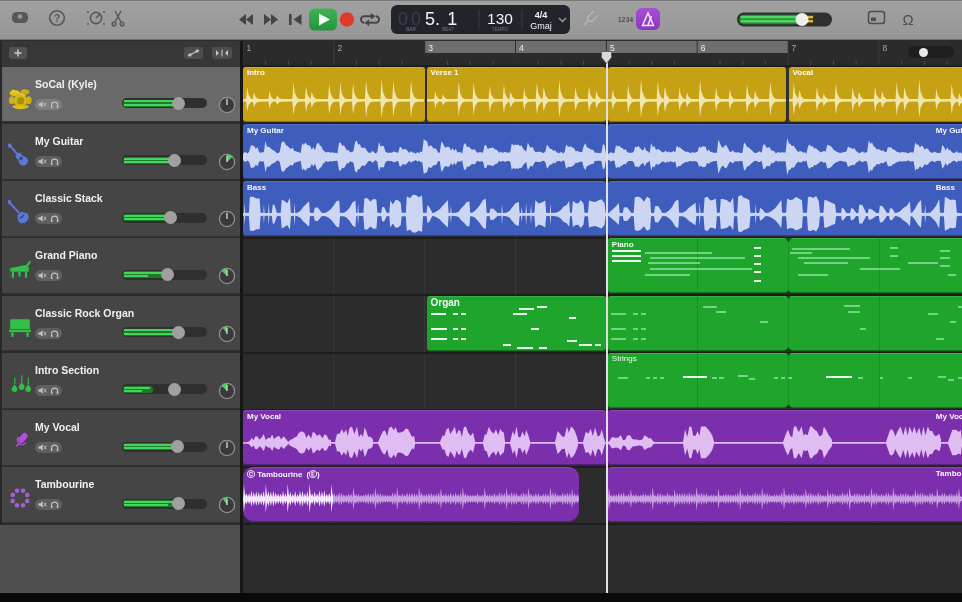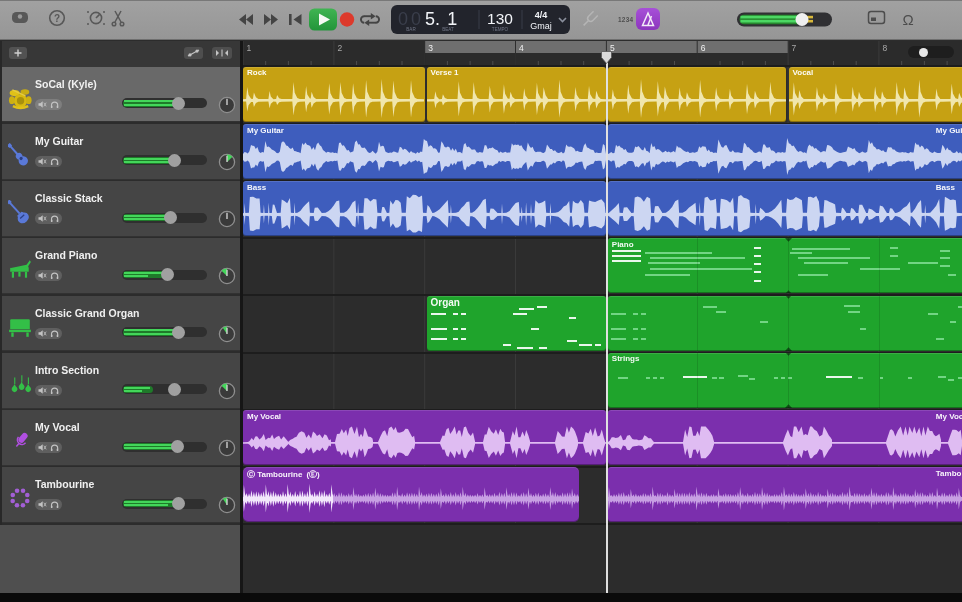--- a/index.html
+++ b/index.html
@@ -282,21 +282,21 @@
 </svg>
 <div class="abs" style="left:2px;top:295.5px;width:238px;height:55.8px;background:#454545;border-bottom:1.5px solid #323232"></div>
 <svg class="abs" style="left:8px;top:314.5px" width="24" height="24" viewBox="0 0 22 22">
     <g fill="#33bf47">
       <path d="M3,4 h16 a1,1 0 0 1 1,1 v8 h-18 v-8 a1,1 0 0 1 1,-1 Z"></path>
       <rect x="1" y="13.5" width="20" height="2.2"></rect>
       <rect x="3" y="16" width="2.2" height="4"></rect>
       <rect x="16.8" y="16" width="2.2" height="4"></rect>
     </g>
   </svg>
-<div class="abs" style="left:35px;top:306.5px;font-size:10.5px;font-weight:bold;color:#f0f0f0">Classic Grand Organ</div>
+<div class="abs" style="left:35px;top:306.5px;font-size:10.5px;font-weight:bold;color:#f0f0f0">Classic Rock Organ</div>
 <div class="abs" style="left:35px;top:327.5px;width:27px;height:11px;background:rgba(255,255,255,0.14);border-radius:5.5px"></div>
 <svg class="abs" style="left:35px;top:327.5px" width="27" height="11">
 <g fill="#c3c3c3">
       <path d="M3.5,4.2 h1.8 l2.4,-2 v6.6 l-2.4,-2 h-1.8 Z"></path>
       <path d="M8.8,3.6 l2.4,3.8 M11.2,3.6 l-2.4,3.8" stroke="#c3c3c3" stroke-width="0.8"></path>
     </g>
 <path d="M16.5,7.3 v-1.1 a3.1,3.1 0 0 1 6.2,0 v1.1" fill="none" stroke="#c3c3c3" stroke-width="1.1"></path>
     <rect x="15.9" y="6.4" width="1.6" height="2.7" rx="0.7" fill="#c3c3c3"></rect>
     <rect x="21.7" y="6.4" width="1.6" height="2.7" rx="0.7" fill="#c3c3c3"></rect>
 </svg>
@@ -421,21 +421,21 @@
 <div class="abs" style="left:243px;top:237.1px;width:719px;height:2px;background:#1d1d1d"></div>
 <div class="abs" style="left:243px;top:294.3px;width:719px;height:2px;background:#1d1d1d"></div>
 <div class="abs" style="left:243px;top:351.6px;width:719px;height:2px;background:#1d1d1d"></div>
 <div class="abs" style="left:243px;top:408.8px;width:719px;height:2px;background:#1d1d1d"></div>
 <div class="abs" style="left:243px;top:466.1px;width:719px;height:2px;background:#1d1d1d"></div>
 <div class="abs" style="left:243px;top:523.3px;width:719px;height:2px;background:#1d1d1d"></div>
 <div class="abs" style="left:243.0px;top:66.7px;width:181.5px;height:55.0px;background:#c6a113;border-radius:3px;overflow:hidden;box-shadow:inset 0 -1px 0 rgba(0,0,0,0.3), inset 0 1px 0 rgba(255,255,255,0.12)">
     <svg width="181" height="55" style="position:absolute;left:0;top:0">
       <path d="M0.0,32.3L3.1,32.1L4.3,19.9L5.5,27.8L8.1,31.7L10.5,32.0L9.9,32.0L10.9,25.6L12.9,30.3L15.4,32.0L25.4,32.1L26.6,23.9L27.8,29.5L30.4,32.3L32.8,32.0L33.1,32.0L34.1,28.0L36.1,31.3L38.6,32.0L49.3,32.1L50.5,15.1L51.7,25.8L54.3,31.1L56.7,32.0L61.9,32.1L63.1,19.1L64.3,27.4L66.9,31.6L69.3,32.0L67.6,32.0L68.6,24.7L70.6,30.0L73.1,32.0L85.0,32.1L86.2,16.3L87.4,26.3L90.0,31.3L92.4,32.0L96.2,32.1L97.4,15.1L98.6,25.8L101.2,31.1L103.6,32.0L108.9,32.1L110.1,16.3L111.3,26.3L113.9,31.3L116.3,32.0L121.9,32.1L123.1,12.9L124.3,24.8L126.9,30.8L129.3,32.0L137.4,32.1L138.6,12.0L139.8,24.5L142.4,30.7L144.8,32.0L149.2,32.1L150.4,13.5L151.6,25.1L154.2,30.9L156.6,32.0L166.8,32.1L168.0,12.9L169.2,24.9L171.8,30.8L174.2,32.0L181.0,32.3L181.0,34.5L174.2,34.7L171.8,35.7L169.2,40.6L168.0,50.4L166.8,34.6L156.6,34.7L154.2,35.6L151.6,40.4L150.4,49.9L149.2,34.6L144.8,34.7L142.4,35.8L139.8,40.9L138.6,51.1L137.4,34.6L129.3,34.7L126.9,35.7L124.3,40.6L123.1,50.4L121.9,34.6L116.3,34.7L113.9,35.3L111.3,39.4L110.1,47.6L108.9,34.6L103.6,34.7L101.2,35.5L98.6,39.8L97.4,48.6L96.2,34.6L92.4,34.7L90.0,35.3L87.4,39.4L86.2,47.6L85.0,34.6L73.1,34.7L70.6,36.4L68.6,40.7L67.6,34.7L69.3,34.7L66.9,35.0L64.3,38.5L63.1,45.3L61.9,34.6L56.7,34.7L54.3,35.5L51.7,39.9L50.5,48.6L49.3,34.6L38.6,34.7L36.1,35.3L34.1,38.0L33.1,34.7L32.8,34.7L30.4,34.5L27.8,36.8L26.6,41.3L25.4,34.6L15.4,34.7L12.9,36.1L10.9,40.0L9.9,34.7L10.5,34.7L8.1,34.9L5.5,38.2L4.3,44.6L3.1,34.6L0.0,34.5Z" fill="#f0e6ad" fill-opacity="1.00"></path>
     </svg>
-    <div class="abs" style="left:4px;top:1.5px;font-size:8px;font-weight:bold;color:rgba(255,255,255,0.95);white-space:nowrap">Rock</div>
+    <div class="abs" style="left:4px;top:1.5px;font-size:8px;font-weight:bold;color:rgba(255,255,255,0.95);white-space:nowrap">Intro</div>
   </div>
 <div class="abs" style="left:426.5px;top:66.7px;width:179.3px;height:55.0px;background:#c6a113;border-radius:3px;overflow:hidden;box-shadow:inset 0 -1px 0 rgba(0,0,0,0.3), inset 0 1px 0 rgba(255,255,255,0.12)">
     <svg width="179" height="55" style="position:absolute;left:0;top:0">
       <path d="M0.0,32.3L7.2,32.1L8.4,24.2L9.6,29.6L12.2,32.3L14.6,32.0L14.9,32.0L15.9,27.2L17.9,31.0L20.4,32.0L30.5,32.1L31.7,14.2L32.9,25.4L35.5,31.0L37.9,32.0L45.5,32.1L46.7,15.1L47.9,25.8L50.5,31.1L52.9,32.0L61.6,32.1L62.8,18.8L64.0,27.3L66.6,31.6L69.0,32.0L75.7,32.1L76.9,17.3L78.1,26.7L80.7,31.4L83.1,32.0L82.5,32.0L83.5,24.7L85.5,30.0L88.0,32.0L96.0,32.1L97.2,21.3L98.4,28.4L101.0,31.9L103.4,32.0L108.7,32.1L109.9,15.7L111.1,26.0L113.7,31.2L116.1,32.0L115.6,32.0L116.6,20.2L118.6,28.2L121.1,32.0L131.2,32.1L132.4,12.6L133.6,24.7L136.2,30.8L138.6,32.0L147.3,32.1L148.5,19.9L149.7,27.8L152.3,31.7L154.7,32.0L160.8,32.1L162.0,18.7L163.2,27.3L165.8,31.6L168.2,32.0L168.3,32.0L169.3,23.7L171.3,29.6L173.8,32.0L179.0,32.3L179.0,34.5L173.8,34.7L171.3,36.7L169.3,41.5L168.3,34.7L168.2,34.7L165.8,35.1L163.2,38.6L162.0,45.6L160.8,34.6L154.7,34.7L152.3,34.9L149.7,38.2L148.5,44.6L147.3,34.6L138.6,34.7L136.2,35.7L133.6,40.7L132.4,50.7L131.2,34.6L121.1,34.7L118.6,37.9L116.6,44.4L115.6,34.7L116.1,34.7L113.7,35.4L111.1,39.6L109.9,48.1L108.7,34.6L103.4,34.7L101.0,34.8L98.4,37.7L97.2,43.5L96.0,34.6L88.0,34.7L85.5,36.4L83.5,40.7L82.5,34.7L83.1,34.7L80.7,35.2L78.1,39.1L76.9,46.8L75.7,34.6L69.0,34.7L66.6,35.1L64.0,38.6L62.8,45.6L61.6,34.6L52.9,34.7L50.5,35.5L47.9,39.8L46.7,48.6L45.5,34.6L37.9,34.7L35.5,35.6L32.9,40.2L31.7,49.4L30.5,34.6L20.4,34.7L17.9,35.6L15.9,38.6L14.9,34.7L14.6,34.7L12.2,34.5L9.6,36.7L8.4,41.2L7.2,34.6L0.0,34.5Z" fill="#f0e6ad" fill-opacity="1.00"></path>
     </svg>
     <div class="abs" style="left:4px;top:1.5px;font-size:8px;font-weight:bold;color:rgba(255,255,255,0.95);white-space:nowrap">Verse 1</div>
   </div>
 <div class="abs" style="left:607.8px;top:66.7px;width:178.7px;height:55.0px;background:#c6a113;border-radius:3px;overflow:hidden;box-shadow:inset 0 -1px 0 rgba(0,0,0,0.3), inset 0 1px 0 rgba(255,255,255,0.12)">
     <svg width="178" height="55" style="position:absolute;left:0;top:0">
       <path d="M0.0,32.3L3.6,32.1L4.8,22.3L6.0,28.8L8.6,32.0L11.0,32.0L19.0,32.1L20.2,17.4L21.4,26.7L24.0,31.4L26.4,32.0L31.8,32.1L33.0,12.0L34.2,24.5L36.8,30.7L39.2,32.0L48.6,32.1L49.8,14.0L51.0,25.3L53.6,31.0L56.0,32.0L55.8,32.0L56.8,19.6L58.8,28.0L61.3,32.0L70.4,32.1L71.6,20.5L72.8,28.0L75.4,31.8L77.8,32.0L77.9,32.0L78.9,25.3L80.9,30.2L83.4,32.0L90.9,32.1L92.1,12.7L93.3,24.8L95.9,30.8L98.3,32.0L106.9,32.1L108.1,20.2L109.3,27.9L111.9,31.8L114.3,32.0L120.7,32.1L121.9,21.8L123.1,28.6L125.7,32.0L128.1,32.0L137.8,32.1L139.0,16.8L140.2,26.5L142.8,31.3L145.2,32.0L145.9,32.0L146.9,23.8L148.9,29.6L151.4,32.0L161.1,32.1L162.3,14.7L163.5,25.6L166.1,31.1L168.5,32.0L178.0,32.3L178.0,34.5L168.5,34.7L166.1,35.5L163.5,40.0L162.3,48.9L161.1,34.6L151.4,34.7L148.9,36.7L146.9,41.5L145.9,34.7L145.2,34.7L142.8,35.3L140.2,39.3L139.0,47.2L137.8,34.6L128.1,34.7L125.7,34.7L123.1,37.5L121.9,43.1L120.7,34.6L114.3,34.7L111.9,34.9L109.3,38.1L108.1,44.4L106.9,34.6L98.3,34.7L95.9,35.7L93.3,40.6L92.1,50.5L90.9,34.6L83.4,34.7L80.9,36.2L78.9,40.2L77.9,34.7L77.8,34.7L75.4,34.9L72.8,38.0L71.6,44.2L70.4,34.6L61.3,34.7L58.8,38.0L56.8,44.9L55.8,34.7L56.0,34.7L53.6,35.6L51.0,40.2L49.8,49.5L48.6,34.6L39.2,34.7L36.8,35.8L34.2,40.9L33.0,51.1L31.8,34.6L26.4,34.7L24.0,35.2L21.4,39.0L20.2,46.7L19.0,34.6L11.0,34.7L8.6,34.7L6.0,37.4L4.8,42.7L3.6,34.6L0.0,34.5Z" fill="#f0e6ad" fill-opacity="1.00"></path>
@@ -584,35 +584,35 @@
     <div class="abs" style="left:350.0px;top:24.0px;width:6.0px;height:2px;background:#72d584"></div>
     <div class="abs" style="left:89.5px;top:0;width:1px;height:100%;background:rgba(0,0,0,0.12)"></div>
     <div class="abs" style="left:180.3px;top:0;width:1px;height:100%;background:rgba(0,0,0,0.12)"></div>
     <div class="abs" style="left:271.1px;top:0;width:1px;height:100%;background:rgba(0,0,0,0.12)"></div>
     <svg class="abs" style="left:176.8px;top:-0.5px" width="7" height="4">
       <path d="M0,0 L3.5,3.7 L7,0 Z" fill="rgba(0,0,0,0.5)"></path>
     </svg>
     <svg class="abs" style="left:176.8px;top:51.3px" width="7" height="4">
       <path d="M0,4 L3.5,0.3 L7,4 Z" fill="rgba(0,0,0,0.5)"></path>
     </svg>
-    <div class="abs" style="left:4px;top:1.5px;font-size:8px;font-weight:bold;color:rgba(255,255,255,0.95);white-space:nowrap">Strings</div>
+    <div class="abs" style="left:4px;top:1.5px;font-size:8px;font-weight:normal;color:rgba(255,255,255,0.95);white-space:nowrap">Strings</div>
   </div>
 <div class="abs" style="left:243.0px;top:410.2px;width:362.8px;height:55.0px;background:#7b2fad;border-radius:3px;overflow:hidden;box-shadow:inset 0 -1px 0 rgba(0,0,0,0.3), inset 0 1px 0 rgba(255,255,255,0.12)">
     <svg width="363" height="55" style="position:absolute;left:0;top:0">
       <path d="M0.0,32.2L5.0,32.1L6.6,31.1L8.7,28.0L10.5,30.2L12.3,26.5L14.1,26.3L16.5,29.5L18.7,27.6L20.8,24.1L22.6,30.1L25.3,27.8L27.1,28.2L29.2,24.4L31.0,29.0L33.3,27.1L36.1,25.7L38.1,29.5L40.7,26.3L42.3,28.3L45.0,31.5L45.0,31.8L45.0,32.1L45.0,32.1L47.5,29.7L49.8,28.7L51.5,27.5L53.5,26.7L55.9,22.8L58.6,21.3L61.4,22.7L63.4,27.8L65.7,24.6L68.1,28.5L70.0,21.5L72.3,23.5L74.0,26.0L76.7,24.3L79.5,28.2L81.6,24.3L83.8,25.4L86.0,30.3L87.8,29.3L88.0,32.0L88.0,32.1L92.0,32.1L94.0,24.1L96.6,23.7L98.8,19.1L100.8,23.3L103.1,19.5L104.7,25.9L106.5,18.0L108.9,16.5L111.5,24.0L114.0,16.5L116.0,27.2L118.0,23.8L119.9,27.0L121.6,17.5L123.3,21.1L125.1,26.5L127.7,27.0L129.5,28.6L130.0,31.0L130.0,32.1L135.0,32.1L137.6,26.1L139.9,21.6L142.0,20.3L144.2,26.3L145.9,18.3L148.4,16.5L150.8,20.3L152.6,16.9L154.4,22.2L156.2,22.8L158.1,22.3L160.6,21.2L162.5,18.7L165.0,19.1L166.6,22.2L169.3,27.2L171.1,25.8L172.0,31.3L172.0,32.1L197.0,32.1L199.6,25.6L201.4,26.0L203.4,19.5L205.5,17.7L207.2,24.0L209.5,20.7L211.7,16.5L213.6,24.5L215.3,20.5L217.2,20.6L218.8,27.0L220.9,17.2L222.9,16.5L225.2,22.8L227.7,25.9L230.0,22.4L232.0,31.3L232.0,32.1L240.0,32.1L241.7,24.5L243.5,24.5L245.8,16.8L248.2,21.2L250.8,23.7L252.9,19.2L255.2,25.0L257.3,18.7L259.1,21.7L260.8,22.6L262.0,31.5L262.0,32.1L267.0,32.1L269.8,21.1L271.5,25.5L273.6,16.5L275.4,27.2L277.4,27.2L279.5,21.5L281.6,26.4L283.2,20.0L285.4,25.5L287.0,30.9L287.0,32.1L312.0,32.1L314.7,20.9L317.2,24.1L319.0,26.6L321.6,26.8L323.9,16.5L325.9,22.7L328.0,16.5L330.4,18.8L332.0,21.5L334.2,27.5L335.0,30.7L335.0,32.1L340.0,32.1L342.7,22.1L345.4,23.4L347.7,18.7L349.8,26.1L352.1,17.5L354.7,26.4L356.8,25.6L358.8,19.4L360.9,27.8L362.0,31.3L362.0,32.1L363.0,32.2L363.0,33.7L362.0,33.8L362.0,34.5L360.9,37.8L358.8,45.5L356.8,39.8L354.7,39.1L352.1,47.3L349.8,39.3L347.7,46.2L345.4,41.9L342.7,43.0L340.0,33.8L335.0,33.8L335.0,35.1L334.2,38.1L332.0,43.6L330.4,46.1L328.0,48.2L325.9,42.4L323.9,48.2L321.6,38.7L319.0,38.9L317.2,41.2L314.7,44.1L312.0,33.8L287.0,33.8L287.0,35.0L285.4,39.9L283.2,44.9L281.6,39.1L279.5,43.6L277.4,38.3L275.4,38.3L273.6,48.2L271.5,39.9L269.8,43.9L267.0,33.8L262.0,33.8L262.0,34.4L260.8,42.6L259.1,43.4L257.3,46.1L255.2,40.4L252.9,45.7L250.8,41.6L248.2,43.9L245.8,47.9L243.5,40.9L241.7,40.8L240.0,33.8L232.0,33.8L232.0,34.5L230.0,42.8L227.7,39.6L225.2,42.4L222.9,48.2L220.9,47.5L218.8,38.5L217.2,44.4L215.3,44.5L213.6,40.8L211.7,48.2L209.5,44.3L207.2,41.3L205.5,47.1L203.4,45.4L201.4,39.4L199.6,39.8L197.0,33.8L172.0,33.8L172.0,34.5L171.1,39.6L169.3,38.3L166.6,42.9L165.0,45.8L162.5,46.1L160.6,43.9L158.1,42.8L156.2,42.4L154.4,42.9L152.6,47.8L150.8,44.6L148.4,48.2L145.9,46.5L144.2,39.2L142.0,44.6L139.9,43.5L137.6,39.3L135.0,33.8L130.0,33.8L130.0,34.8L129.5,37.1L127.7,38.5L125.1,39.0L123.3,43.9L121.6,47.2L119.9,38.5L118.0,41.4L116.0,38.4L114.0,48.2L111.5,41.3L108.9,48.2L106.5,46.8L104.7,39.5L103.1,45.4L100.8,42.0L98.8,45.8L96.6,41.5L94.0,41.2L92.0,33.8L88.0,33.8L88.0,33.9L87.8,36.4L86.0,35.5L83.8,40.0L81.6,41.0L79.5,37.4L76.7,41.0L74.0,39.4L72.3,41.8L70.0,43.6L68.1,37.2L65.7,40.7L63.4,37.8L61.4,42.5L58.6,43.7L55.9,42.3L53.5,38.8L51.5,38.0L49.8,36.9L47.5,36.0L45.0,33.8L45.0,33.8L45.0,34.1L45.0,34.4L42.3,37.3L40.7,39.1L38.1,36.2L36.1,39.7L33.3,38.4L31.0,36.7L29.2,40.9L27.1,37.4L25.3,37.8L22.6,35.6L20.8,41.2L18.7,38.0L16.5,36.2L14.1,39.2L12.3,39.0L10.5,35.6L8.7,37.6L6.6,34.7L5.0,33.8L0.0,33.7Z" fill="#dfbcf2" fill-opacity="1.00"></path>
     </svg>
     <div class="abs" style="left:4px;top:1.5px;font-size:8px;font-weight:bold;color:rgba(255,255,255,0.95);white-space:nowrap">My Vocal</div>
   </div>
 <div class="abs" style="left:607.8px;top:410.2px;width:358.2px;height:55.0px;background:#7b2fad;border-radius:3px;overflow:hidden;box-shadow:inset 0 -1px 0 rgba(0,0,0,0.3), inset 0 1px 0 rgba(255,255,255,0.12)">
     <svg width="354" height="55" style="position:absolute;left:0;top:0">
       <path d="M0.0,32.2L0.0,32.1L1.7,30.8L3.7,27.3L5.9,27.3L7.6,28.0L10.2,27.5L12.9,25.1L15.0,30.3L17.5,29.5L19.1,25.8L21.7,25.1L24.4,29.0L26.1,29.5L28.9,29.6L30.7,30.2L32.4,30.1L34.4,29.5L36.4,25.3L38.2,26.3L40.6,28.2L42.9,28.2L45.2,31.3L46.0,32.0L46.0,32.1L75.0,32.1L77.1,19.5L79.2,27.0L81.4,16.5L83.5,17.0L85.2,25.7L87.6,25.8L89.6,20.9L91.4,26.0L93.0,16.5L95.4,16.5L97.6,16.5L100.3,19.4L102.5,22.4L104.4,25.8L106.0,31.5L106.0,32.1L175.0,32.1L177.6,24.7L179.9,19.4L182.3,26.0L184.2,27.3L185.9,16.5L188.2,16.5L190.7,22.2L193.5,16.5L195.6,25.3L197.6,24.1L199.6,25.3L202.1,16.5L203.9,16.5L206.2,19.6L208.9,21.3L211.5,26.4L214.3,24.8L215.9,16.5L218.3,20.5L220.9,25.4L222.6,27.6L224.0,29.7L224.0,32.1L278.0,32.1L279.9,26.3L282.0,19.9L283.6,19.3L285.5,21.3L287.3,26.4L289.9,20.4L292.7,16.5L295.2,25.6L297.5,16.5L299.7,25.6L301.5,16.5L304.3,22.9L306.3,16.5L308.5,23.8L311.3,17.5L313.3,26.3L315.5,16.5L317.4,25.5L319.8,16.5L321.9,21.0L324.2,21.1L326.0,24.7L327.8,26.3L329.5,25.3L331.4,23.8L333.0,29.7L333.0,32.1L340.0,32.1L342.6,24.6L344.4,19.7L346.5,19.8L348.3,19.9L350.8,21.9L352.7,19.8L354.0,29.9L354.0,32.1L354.0,32.2L354.0,33.7L354.0,33.8L354.0,35.9L352.7,45.2L350.8,43.2L348.3,45.1L346.5,45.2L344.4,45.3L342.6,40.7L340.0,33.8L333.0,33.8L333.0,36.0L331.4,41.5L329.5,40.1L327.8,39.2L326.0,40.6L324.2,43.9L321.9,44.0L319.8,48.2L317.4,39.9L315.5,48.2L313.3,39.2L311.3,47.3L308.5,41.5L306.3,48.2L304.3,42.3L301.5,48.2L299.7,39.8L297.5,48.2L295.2,39.8L292.7,48.2L289.9,44.6L287.3,39.1L285.5,43.8L283.6,45.6L282.0,45.0L279.9,39.2L278.0,33.8L224.0,33.8L224.0,36.1L222.6,38.0L220.9,40.0L218.3,44.5L215.9,48.2L214.3,40.5L211.5,39.1L208.9,43.7L206.2,45.3L203.9,48.2L202.1,48.2L199.6,40.1L197.6,41.2L195.6,40.1L193.5,48.2L190.7,43.0L188.2,48.2L185.9,48.2L184.2,38.3L182.3,39.5L179.9,45.5L177.6,40.7L175.0,33.8L106.0,33.8L106.0,34.4L104.4,39.6L102.5,42.8L100.3,45.5L97.6,48.2L95.4,48.2L93.0,48.2L91.4,39.5L89.6,44.2L87.6,39.6L85.2,39.7L83.5,47.7L81.4,48.2L79.2,38.6L77.1,45.4L75.0,33.8L46.0,33.8L46.0,33.9L45.2,34.6L42.9,37.4L40.6,37.4L38.2,39.1L36.4,40.1L34.4,36.2L32.4,35.7L30.7,35.6L28.9,36.1L26.1,36.2L24.4,36.7L21.7,40.3L19.1,39.7L17.5,36.2L15.0,35.5L12.9,40.2L10.2,38.0L7.6,37.6L5.9,38.2L3.7,38.2L1.7,35.0L0.0,33.8L0.0,33.7Z" fill="#dfbcf2" fill-opacity="1.00"></path>
     </svg>
     <div class="abs" style="left:328px;top:1.5px;font-size:8px;font-weight:bold;color:rgba(255,255,255,0.95);white-space:nowrap">My Vocal</div>
   </div>
-<div class="abs" style="left:243.0px;top:467.4px;width:336px;height:55.0px;background:#7b2fad;border-radius:5px;overflow:hidden;box-shadow:inset 0 -1px 0 rgba(0,0,0,0.3), inset 0 1px 0 rgba(255,255,255,0.12)">
+<div class="abs" style="left:243.0px;top:467.4px;width:336px;height:55.0px;background:#7b2fad;border-radius:11px;overflow:hidden;box-shadow:inset 0 -1px 0 rgba(0,0,0,0.3), inset 0 1px 0 rgba(255,255,255,0.12)">
     <svg width="363" height="55" style="position:absolute;left:0;top:0">
       <path d="M0.0,30.0L0.2,29.9L0.9,18.1L2.0,27.1L3.2,29.9L2.5,29.8L3.6,26.1L4.7,29.8L5.0,29.8L6.0,26.3L7.2,29.8L7.4,29.8L8.4,23.3L9.6,29.8L9.8,29.8L10.9,24.7L12.0,29.8L12.2,29.8L13.3,24.2L14.4,29.8L14.7,29.8L15.7,24.8L16.9,29.8L17.1,29.8L18.2,25.5L19.3,29.8L19.5,29.8L20.6,24.1L21.7,29.8L22.1,29.9L22.8,17.3L23.9,26.9L25.1,29.9L24.4,29.8L25.4,23.9L26.6,29.8L26.8,29.8L27.9,24.4L29.0,29.8L29.3,29.8L30.3,23.6L31.5,29.8L31.7,29.8L32.7,25.2L33.9,29.8L34.1,29.8L35.2,26.4L36.3,29.8L36.6,29.8L37.6,26.4L38.8,29.8L39.0,29.8L40.0,24.1L41.2,29.8L41.4,29.8L42.5,26.3L43.6,29.8L43.9,29.9L44.6,17.0L45.7,26.8L46.9,29.9L46.3,29.8L47.3,24.5L48.5,29.8L48.7,29.8L49.8,26.8L50.9,29.8L51.1,29.8L52.2,23.9L53.3,29.8L53.6,29.8L54.6,26.9L55.8,29.8L56.0,29.8L57.0,23.5L58.2,29.8L58.4,29.8L59.5,23.6L60.6,29.8L60.9,29.8L61.9,26.1L63.0,29.8L63.3,29.8L64.3,24.1L65.5,29.8L65.8,29.9L66.5,16.8L67.6,26.7L68.8,29.9L68.1,29.8L69.2,26.5L70.3,29.8L70.6,29.8L71.6,24.3L72.8,29.8L73.0,29.8L74.1,26.5L75.2,29.8L75.4,29.8L76.5,23.3L77.6,29.8L77.9,29.8L78.9,24.2L80.1,29.8L80.3,29.8L81.3,23.1L82.5,29.8L82.7,29.8L83.8,26.8L84.9,29.8L85.2,29.8L86.2,25.7L87.4,29.8L87.7,29.9L88.4,17.2L89.5,26.8L90.7,29.9L90.0,30.0L90.0,33.8L90.7,33.9L89.5,36.8L88.4,45.6L87.7,33.9L87.4,34.0L86.2,37.8L85.2,34.0L84.9,34.0L83.8,36.8L82.7,34.0L82.5,34.0L81.3,40.2L80.3,34.0L80.1,34.0L78.9,39.1L77.9,34.0L77.6,34.0L76.5,40.0L75.4,34.0L75.2,34.0L74.1,37.1L73.0,34.0L72.8,34.0L71.6,39.1L70.6,34.0L70.3,34.0L69.2,37.1L68.1,34.0L68.8,33.9L67.6,36.9L66.5,46.0L65.8,33.9L65.5,34.0L64.3,39.3L63.3,34.0L63.0,34.0L61.9,37.4L60.9,34.0L60.6,34.0L59.5,39.7L58.4,34.0L58.2,34.0L57.0,39.8L56.0,34.0L55.8,34.0L54.6,36.7L53.6,34.0L53.3,34.0L52.2,39.5L51.1,34.0L50.9,34.0L49.8,36.8L48.7,34.0L48.5,34.0L47.3,38.9L46.3,34.0L46.9,33.9L45.7,36.8L44.6,45.8L43.9,33.9L43.6,34.0L42.5,37.2L41.4,34.0L41.2,34.0L40.0,39.3L39.0,34.0L38.8,34.0L37.6,37.2L36.6,34.0L36.3,34.0L35.2,37.2L34.1,34.0L33.9,34.0L32.7,38.2L31.7,34.0L31.5,34.0L30.3,39.7L29.3,34.0L29.0,34.0L27.9,39.0L26.8,34.0L26.6,34.0L25.4,39.5L24.4,34.0L25.1,33.9L23.9,36.7L22.8,45.5L22.1,33.9L21.7,34.0L20.6,39.3L19.5,34.0L19.3,34.0L18.2,38.0L17.1,34.0L16.9,34.0L15.7,38.6L14.7,34.0L14.4,34.0L13.3,39.1L12.2,34.0L12.0,34.0L10.9,38.7L9.8,34.0L9.6,34.0L8.4,40.0L7.4,34.0L7.2,34.0L6.0,37.2L5.0,34.0L4.7,34.0L3.6,37.4L2.5,34.0L3.2,33.9L2.0,36.5L0.9,44.8L0.2,33.9L0.0,33.8Z" fill="#f2e7fb" fill-opacity="1.00"></path>
     </svg>
     <svg width="363" height="55" style="position:absolute;left:0;top:0">
       <path d="M90.0,30.0L90.1,29.8L91.2,26.1L92.3,29.8L92.5,29.8L93.6,27.4L94.7,29.8L95.0,29.8L96.0,25.2L97.2,29.8L97.4,29.8L98.4,25.3L99.6,29.8L99.8,29.8L100.9,27.0L102.0,29.8L102.3,29.8L103.3,27.5L104.5,29.8L104.7,29.8L105.7,25.9L106.9,29.8L107.1,29.8L108.2,26.7L109.3,29.8L109.6,29.9L110.3,20.0L111.4,27.8L112.6,29.9L112.0,29.8L113.0,26.4L114.2,29.8L114.4,29.8L115.5,26.7L116.6,29.8L116.8,29.8L117.9,27.9L119.0,29.8L119.3,29.8L120.3,27.6L121.5,29.8L121.7,29.8L122.7,26.5L123.9,29.8L124.1,29.8L125.2,25.7L126.3,29.8L126.6,29.8L127.6,26.6L128.8,29.8L129.0,29.8L130.0,25.6L131.2,29.8L131.5,29.9L132.2,20.4L133.3,27.9L134.5,29.9L133.8,29.8L134.9,25.2L136.0,29.8L136.3,29.8L137.3,25.9L138.5,29.8L138.7,29.8L139.8,27.0L140.9,29.8L141.1,29.8L142.2,27.6L143.3,29.8L143.6,29.8L144.6,27.8L145.8,29.8L146.0,29.8L147.0,27.9L148.2,29.8L148.4,29.8L149.5,25.2L150.6,29.8L150.9,29.8L151.9,25.2L153.1,29.8L153.4,29.9L154.1,19.7L155.2,27.7L156.4,29.9L155.7,29.8L156.8,27.7L157.9,29.8L158.1,29.8L159.2,25.9L160.3,29.8L160.6,29.8L161.6,27.6L162.8,29.8L163.0,29.8L164.1,25.2L165.2,29.8L165.4,29.8L166.5,25.9L167.6,29.8L167.9,29.8L168.9,25.6L170.1,29.8L170.3,29.8L171.3,26.1L172.5,29.8L172.7,29.8L173.8,26.7L174.9,29.8L175.3,29.9L176.0,19.5L177.1,27.6L178.3,29.9L177.6,29.8L178.6,24.9L179.8,29.8L180.0,29.8L181.1,27.2L182.2,29.8L182.4,29.8L183.5,26.6L184.6,29.8L184.9,29.8L185.9,25.7L187.1,29.8L187.3,29.8L188.4,25.8L189.5,29.8L189.7,29.8L190.8,26.7L191.9,29.8L192.2,29.8L193.2,26.6L194.4,29.8L194.6,29.8L195.6,24.9L196.8,29.8L197.1,29.9L197.8,21.2L198.9,28.2L200.1,29.9L199.5,29.8L200.5,27.3L201.7,29.8L201.9,29.8L202.9,25.8L204.1,29.8L204.3,29.8L205.4,27.1L206.5,29.8L206.7,29.8L207.8,25.1L208.9,29.8L209.2,29.8L210.2,27.0L211.4,29.8L211.6,29.8L212.7,25.0L213.8,29.8L214.0,29.8L215.1,26.8L216.2,29.8L216.5,29.8L217.5,25.2L218.7,29.8L219.0,29.9L219.7,19.7L220.8,27.7L222.0,29.9L221.3,29.8L222.4,25.7L223.5,29.8L223.8,29.8L224.8,27.3L226.0,29.8L226.2,29.8L227.2,27.5L228.4,29.8L228.6,29.8L229.7,27.9L230.8,29.8L231.0,29.8L232.1,27.4L233.2,29.8L233.5,29.8L234.5,25.9L235.7,29.8L235.9,29.8L237.0,27.8L238.1,29.8L238.3,29.8L239.4,27.2L240.5,29.8L240.9,29.9L241.6,20.3L242.7,27.9L243.9,29.9L243.2,29.8L244.2,27.5L245.4,29.8L245.6,29.8L246.7,26.9L247.8,29.8L248.1,29.8L249.1,27.3L250.3,29.8L250.5,29.8L251.5,25.8L252.7,29.8L252.9,29.8L254.0,27.6L255.1,29.8L255.3,29.8L256.4,24.8L257.5,29.8L257.8,29.8L258.8,26.1L260.0,29.8L260.2,29.8L261.3,25.7L262.4,29.8L262.7,29.9L263.4,20.3L264.5,27.9L265.7,29.9L265.1,29.8L266.1,26.4L267.3,29.8L267.5,29.8L268.5,24.9L269.7,29.8L269.9,29.8L271.0,25.1L272.1,29.8L272.4,29.8L273.4,25.4L274.6,29.8L274.8,29.8L275.8,27.9L277.0,29.8L277.2,29.8L278.3,26.1L279.4,29.8L279.6,29.8L280.7,25.0L281.8,29.8L282.1,29.8L283.1,26.0L284.3,29.8L284.6,29.9L285.3,20.5L286.4,28.0L287.6,29.9L286.9,29.8L288.0,25.9L289.1,29.8L289.4,29.8L290.4,27.4L291.6,29.8L291.8,29.8L292.8,25.7L294.0,29.8L294.2,29.8L295.3,25.5L296.4,29.8L296.7,29.8L297.7,27.8L298.9,29.8L299.1,29.8L300.1,26.4L301.3,29.8L301.5,29.8L302.6,26.1L303.7,29.8L303.9,29.8L305.0,26.9L306.1,29.8L306.5,29.9L307.2,20.0L308.3,27.8L309.5,29.9L308.8,29.8L309.9,25.0L311.0,29.8L311.2,29.8L312.3,25.1L313.4,29.8L313.7,29.8L314.7,27.0L315.9,29.8L316.1,29.8L317.1,27.5L318.3,29.8L318.5,29.8L319.6,25.3L320.7,29.8L321.0,29.8L322.0,26.0L323.2,29.8L323.4,29.8L324.4,25.3L325.6,29.8L325.8,29.8L326.9,25.2L328.0,29.8L328.3,29.9L329.0,21.2L330.1,28.2L331.3,29.9L330.7,29.8L331.7,26.1L332.9,29.8L333.1,29.8L334.2,27.0L335.3,29.8L335.5,29.8L336.6,25.4L337.7,29.8L338.0,29.8L339.0,25.8L340.2,29.8L340.4,29.8L341.4,27.2L342.6,29.8L342.8,29.8L343.9,26.4L345.0,29.8L345.3,29.8L346.3,26.1L347.5,29.8L347.7,29.8L348.7,27.3L349.9,29.8L350.2,29.9L350.9,21.5L352.0,28.3L353.2,29.9L352.5,29.8L353.6,26.5L354.7,29.8L355.0,29.8L356.0,27.8L357.2,29.8L357.4,29.8L358.5,26.4L359.6,29.8L359.8,29.8L360.9,25.0L362.0,29.8L363.0,30.0L363.0,33.8L362.0,34.0L360.9,38.4L359.8,34.0L359.6,34.0L358.5,37.1L357.4,34.0L357.2,34.0L356.0,35.9L355.0,34.0L354.7,34.0L353.6,37.1L352.5,34.0L353.2,33.9L352.0,35.4L350.9,41.7L350.2,33.9L349.9,34.0L348.7,36.4L347.7,34.0L347.5,34.0L346.3,37.4L345.3,34.0L345.0,34.0L343.9,37.2L342.8,34.0L342.6,34.0L341.4,36.4L340.4,34.0L340.2,34.0L339.0,37.7L338.0,34.0L337.7,34.0L336.6,38.0L335.5,34.0L335.3,34.0L334.2,36.6L333.1,34.0L332.9,34.0L331.7,37.4L330.7,34.0L331.3,33.9L330.1,35.5L329.0,42.0L328.3,33.9L328.0,34.0L326.9,38.2L325.8,34.0L325.6,34.0L324.4,38.1L323.4,34.0L323.2,34.0L322.0,37.5L321.0,34.0L320.7,34.0L319.6,38.2L318.5,34.0L318.3,34.0L317.1,36.1L316.1,34.0L315.9,34.0L314.7,36.6L313.7,34.0L313.4,34.0L312.3,38.3L311.2,34.0L311.0,34.0L309.9,38.4L308.8,34.0L309.5,33.9L308.3,35.9L307.2,43.1L306.5,33.9L306.1,34.0L305.0,36.7L303.9,34.0L303.7,34.0L302.6,37.4L301.5,34.0L301.3,34.0L300.1,37.2L299.1,34.0L298.9,34.0L297.7,35.9L296.7,34.0L296.4,34.0L295.3,38.0L294.2,34.0L294.0,34.0L292.8,37.8L291.8,34.0L291.6,34.0L290.4,36.2L289.4,34.0L289.1,34.0L288.0,37.6L286.9,34.0L287.6,33.9L286.4,35.7L285.3,42.6L284.6,33.9L284.3,34.0L283.1,37.6L282.1,34.0L281.8,34.0L280.7,38.5L279.6,34.0L279.4,34.0L278.3,37.4L277.2,34.0L277.0,34.0L275.8,35.8L274.8,34.0L274.6,34.0L273.4,38.1L272.4,34.0L272.1,34.0L271.0,38.3L269.9,34.0L269.7,34.0L268.5,38.5L267.5,34.0L267.3,34.0L266.1,37.1L265.1,34.0L265.7,33.9L264.5,35.8L263.4,42.7L262.7,33.9L262.4,34.0L261.3,37.8L260.2,34.0L260.0,34.0L258.8,37.4L257.8,34.0L257.5,34.0L256.4,38.6L255.3,34.0L255.1,34.0L254.0,36.0L252.9,34.0L252.7,34.0L251.5,37.7L250.5,34.0L250.3,34.0L249.1,36.4L248.1,34.0L247.8,34.0L246.7,36.6L245.6,34.0L245.4,34.0L244.2,36.1L243.2,34.0L243.9,33.9L242.7,35.8L241.6,42.8L240.9,33.9L240.5,34.0L239.4,36.4L238.3,34.0L238.1,34.0L237.0,35.9L235.9,34.0L235.7,34.0L234.5,37.6L233.5,34.0L233.2,34.0L232.1,36.2L231.0,34.0L230.8,34.0L229.7,35.8L228.6,34.0L228.4,34.0L227.2,36.2L226.2,34.0L226.0,34.0L224.8,36.3L223.8,34.0L223.5,34.0L222.4,37.8L221.3,34.0L222.0,33.9L220.8,35.9L219.7,43.3L219.0,33.9L218.7,34.0L217.5,38.3L216.5,34.0L216.2,34.0L215.1,36.8L214.0,34.0L213.8,34.0L212.7,38.4L211.6,34.0L211.4,34.0L210.2,36.6L209.2,34.0L208.9,34.0L207.8,38.3L206.7,34.0L206.5,34.0L205.4,36.5L204.3,34.0L204.1,34.0L202.9,37.7L201.9,34.0L201.7,34.0L200.5,36.3L199.5,34.0L200.1,33.9L198.9,35.5L197.8,42.0L197.1,33.9L196.8,34.0L195.6,38.5L194.6,34.0L194.4,34.0L193.2,37.0L192.2,34.0L191.9,34.0L190.8,36.9L189.7,34.0L189.5,34.0L188.4,37.7L187.3,34.0L187.1,34.0L185.9,37.8L184.9,34.0L184.6,34.0L183.5,37.0L182.4,34.0L182.2,34.0L181.1,36.4L180.0,34.0L179.8,34.0L178.6,38.5L177.6,34.0L178.3,33.9L177.1,36.0L176.0,43.5L175.3,33.9L174.9,34.0L173.8,36.9L172.7,34.0L172.5,34.0L171.3,37.5L170.3,34.0L170.1,34.0L168.9,37.9L167.9,34.0L167.6,34.0L166.5,37.6L165.4,34.0L165.2,34.0L164.1,38.3L163.0,34.0L162.8,34.0L161.6,36.1L160.6,34.0L160.3,34.0L159.2,37.6L158.1,34.0L157.9,34.0L156.8,36.0L155.7,34.0L156.4,33.9L155.2,35.9L154.1,43.3L153.4,33.9L153.1,34.0L151.9,38.3L150.9,34.0L150.6,34.0L149.5,38.2L148.4,34.0L148.2,34.0L147.0,35.8L146.0,34.0L145.8,34.0L144.6,35.9L143.6,34.0L143.3,34.0L142.2,36.1L141.1,34.0L140.9,34.0L139.8,36.6L138.7,34.0L138.5,34.0L137.3,37.6L136.3,34.0L136.0,34.0L134.9,38.3L133.8,34.0L134.5,33.9L133.3,35.7L132.2,42.7L131.5,33.9L131.2,34.0L130.0,37.9L129.0,34.0L128.8,34.0L127.6,36.9L126.6,34.0L126.3,34.0L125.2,37.8L124.1,34.0L123.9,34.0L122.7,37.0L121.7,34.0L121.5,34.0L120.3,36.1L119.3,34.0L119.0,34.0L117.9,35.7L116.8,34.0L116.6,34.0L115.5,36.8L114.4,34.0L114.2,34.0L113.0,37.1L112.0,34.0L112.6,33.9L111.4,35.9L110.3,43.0L109.6,33.9L109.3,34.0L108.2,36.9L107.1,34.0L106.9,34.0L105.7,37.6L104.7,34.0L104.5,34.0L103.3,36.1L102.3,34.0L102.0,34.0L100.9,36.6L99.8,34.0L99.6,34.0L98.4,38.2L97.4,34.0L97.2,34.0L96.0,38.3L95.0,34.0L94.7,34.0L93.6,36.2L92.5,34.0L92.3,34.0L91.2,37.5L90.1,34.0L90.0,33.8Z" fill="#c79fe3" fill-opacity="1.00"></path>
     </svg>
     <div class="abs" style="left:4px;top:1.5px;font-size:8px;font-weight:bold;color:rgba(255,255,255,0.95);white-space:nowrap">Ⓒ Tambourine (Ⓔ)</div>
   </div>
 <div class="abs" style="left:607.8px;top:467.4px;width:358.2px;height:55.0px;background:#7b2fad;border-radius:3px;overflow:hidden;box-shadow:inset 0 -1px 0 rgba(0,0,0,0.3), inset 0 1px 0 rgba(255,255,255,0.12)">
     <svg width="354" height="55" style="position:absolute;left:0;top:0">

